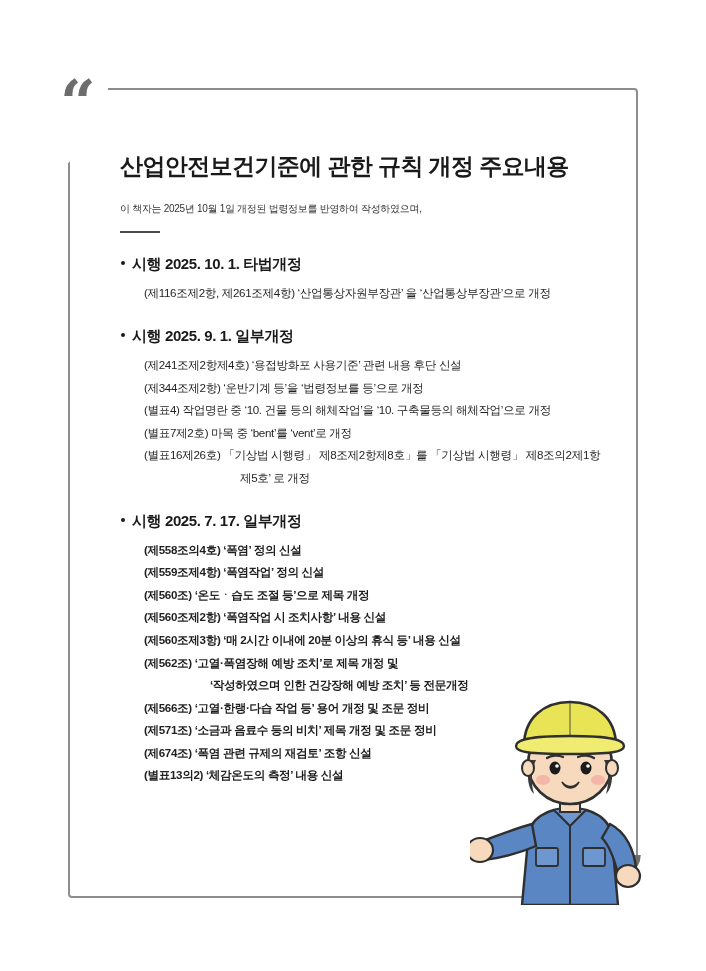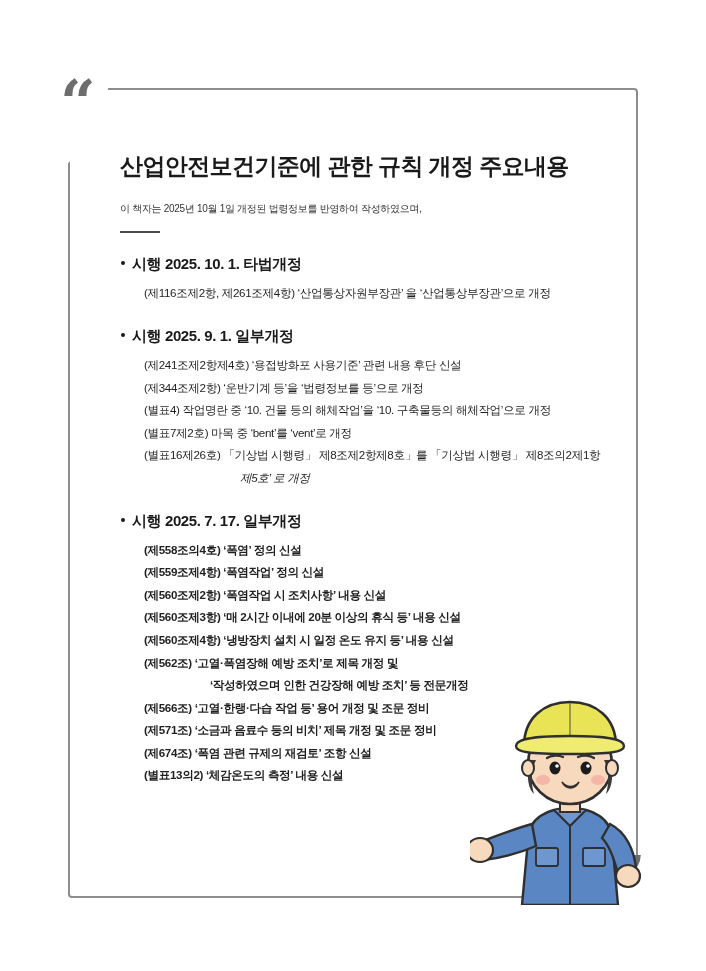--- a/index.html
+++ b/index.html
@@ -151,21 +151,20 @@
     color: #1f1f1f;
     line-height: 1.95;
     letter-spacing: -0.35px;
     white-space: pre-wrap;
   }
   .items li.indent {
     padding-left: 66px;
   }
   .items li.indent2 {
     padding-left: 96px;
-    font-style: italic;
   }
 
   .section-3 .items li {
     line-height: 1.95;
     font-weight: bold;
   }
 
   
   .mascot {
     position: absolute;
@@ -214,23 +213,23 @@
         <li>(별표16제26호) 「기상법 시행령」 제8조제2항제8호」를 「기상법 시행령」 제8조의2제1항</li>
         <li class="indent2">제5호’ 로 개정</li>
       </ul>
     </div>
 
     <div class="section section-3">
       <div class="section-heading">시행 2025. 7. 17. 일부개정</div>
       <ul class="items">
         <li>(제558조의4호) ‘폭염’ 정의 신설</li>
         <li>(제559조제4항) ‘폭염작업’ 정의 신설</li>
+        <li>(제560조) ‘온도ㆍ습도 조절 등’으로 제목 개정</li>
         <li>(제560조제2항) ‘폭염작업 시 조치사항’ 내용 신설</li>
         <li>(제560조제3항) ‘매 2시간 이내에 20분 이상의 휴식 등’ 내용 신설</li>
-        <li>(제560조제4항) ‘냉방장치 설치 시 일정 온도 유지 등’ 내용 신설</li>
         <li>(제562조) ‘고열·폭염장해 예방 조치’로 제목 개정 및</li>
         <li class="indent">‘작성하였으며 인한 건강장해 예방 조치’ 등 전문개정</li>
         <li>(제566조) ‘고열·한랭·다습 작업 등’ 용어 개정 및 조문 정비</li>
         <li>(제571조) ‘소금과 음료수 등의 비치’ 제목 개정 및 조문 정비</li>
         <li>(제674조) ‘폭염 관련 규제의 재검토’ 조항 신설</li>
         <li>(별표13의2) ‘체감온도의 측정’ 내용 신설</li>
       </ul>
     </div>
 
   </div>

